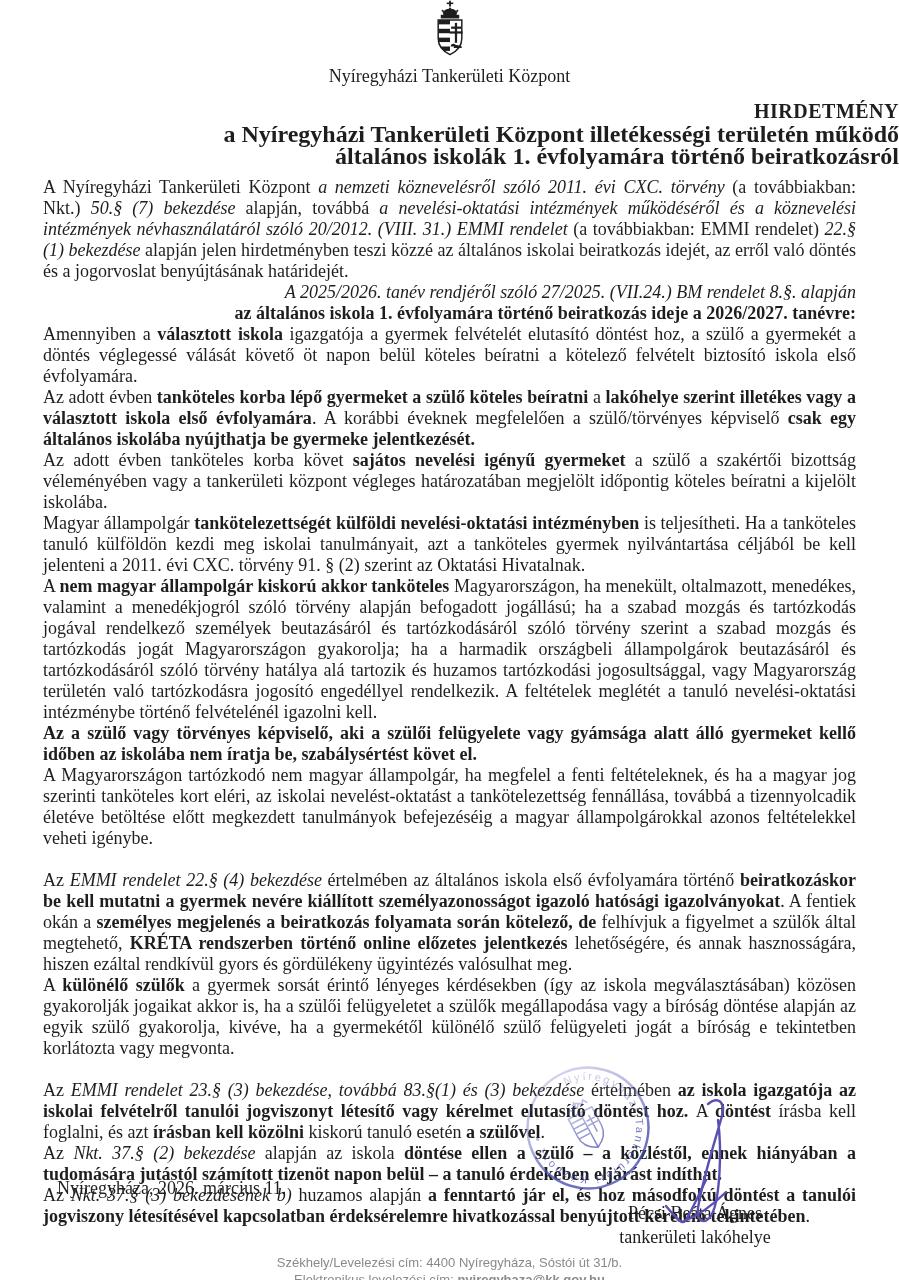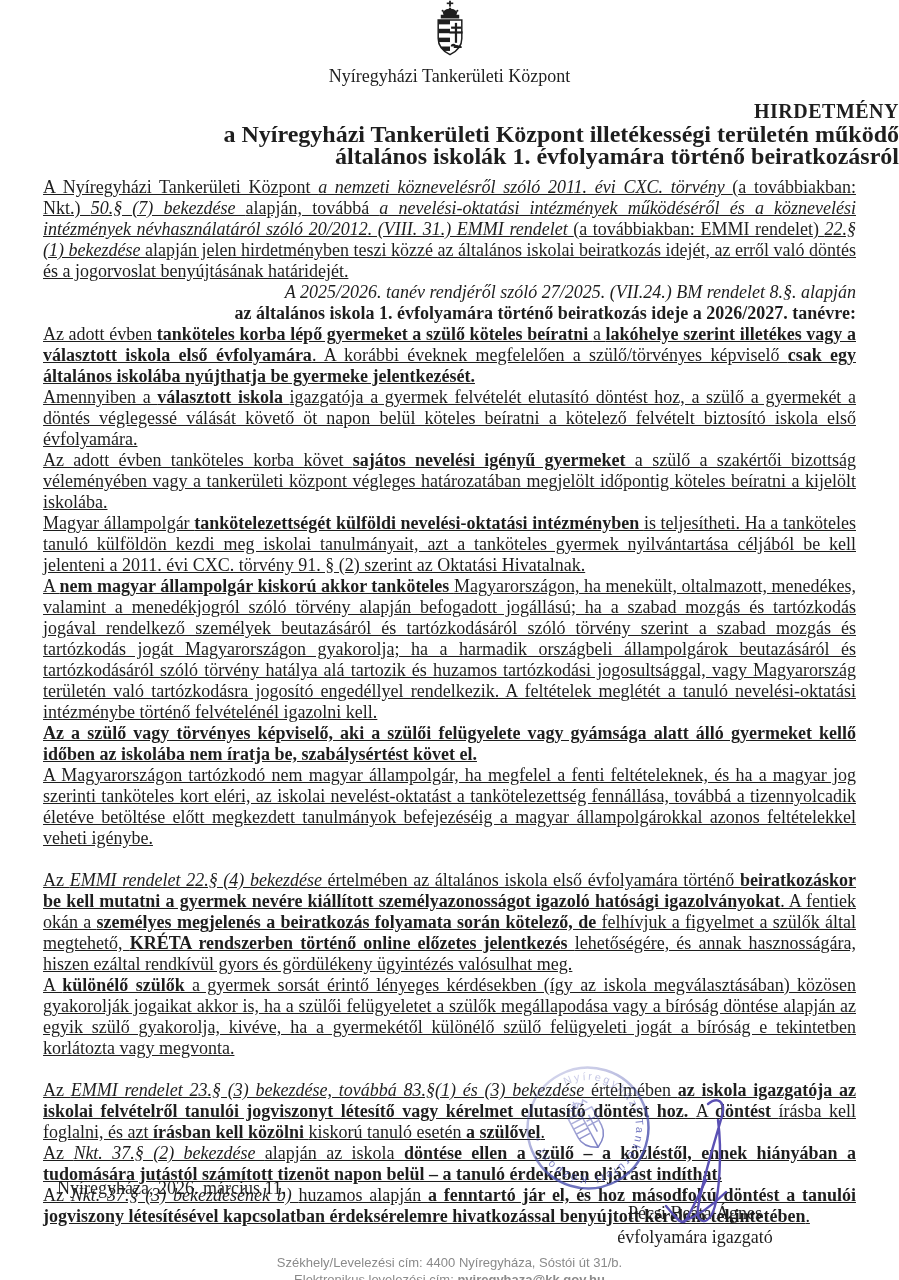--- a/index.html
+++ b/index.html
@@ -18,21 +18,21 @@
     color:var(--ink);
     font-family:"Liberation Serif","DejaVu Serif",serif;
   }
   .doc-header{text-align:center;}
   .coa{width:46px;height:62px;display:block;margin:0 auto;}
   .org{font-size:18px;margin-top:4px;}
   .title-block{margin-top:12px;text-align:right;}
   .doc-title{font-size:20px;font-weight:bold;letter-spacing:.5px;line-height:24px;}
   .doc-subtitle{font-size:24px;font-weight:bold;line-height:22px;}
   .body-text{margin:10px 43px 0 43px;font-size:18px;line-height:21px;}
-  .body-text p{margin:0;text-align:justify;text-decoration:underline;}
+  .body-text p{margin:0;text-align:justify;}
   .body-text p.gap{margin-top:21px;}
   .center{text-align:right;}
   .b{font-weight:bold;}
   .i{font-style:italic;}
   .date-line{position:absolute;left:57px;top:1178px;font-size:18px;}
   .sign-block{position:absolute;left:585px;top:1202px;width:220px;text-align:center;}
   .sign-name{font-size:18px;line-height:22px;}
   .sign-role{font-size:18px;line-height:22px;margin-top:2px;}
   .stamp-wrap{
     position:absolute;left:522px;top:1062px;width:132px;height:132px;
@@ -97,40 +97,40 @@
   <div class="title-block">
     <div class="doc-title">HIRDETMÉNY</div>
     <div class="doc-subtitle">a Nyíregyházi Tankerületi Központ illetékességi területén működő</div>
     <div class="doc-subtitle">általános iskolák 1. évfolyamára történő beiratkozásról</div>
   </div>
 
   <div class="body-text">
     <p><span>A Nyíregyházi Tankerületi Központ </span><span class="i">a nemzeti köznevelésről szóló 2011. évi CXC. törvény </span><span>(a továbbiakban: Nkt.) </span><span class="i">50.§ (7) bekezdése </span><span>alapján, továbbá </span><span class="i">a nevelési-oktatási intézmények működéséről és a köznevelési intézmények névhasználatáról szóló 20/2012. (VIII. 31.) EMMI rendelet </span><span>(a továbbiakban: EMMI rendelet) </span><span class="i">22.§ (1) bekezdése </span><span>alapján jelen hirdetményben teszi közzé az általános iskolai beiratkozás idejét, az erről való döntés és a jogorvoslat benyújtásának határidejét.</span></p>
     <div class="center i">A 2025/2026. tanév rendjéről szóló 27/2025. (VII.24.) BM rendelet 8.§. alapján</div>
     <div class="center b">az általános iskola 1. évfolyamára történő beiratkozás ideje a 2026/2027. tanévre:</div>
+    <p><span>Amennyiben a </span><span class="b">választott iskola </span><span>igazgatója a gyermek felvételét elutasító döntést hoz, a szülő a gyermekét a döntés véglegessé válását követő öt napon belül köteles beíratni a kötelező felvételt biztosító iskola első évfolyamára.</span></p>
     <p><span>Az adott évben </span><span class="b">tanköteles korba lépő gyermeket a szülő köteles beíratni </span><span>a </span><span class="b">lakóhelye szerint illetékes vagy a választott iskola első évfolyamára</span><span>. A korábbi éveknek megfelelően a szülő/törvényes képviselő </span><span class="b">csak egy általános iskolába nyújthatja be gyermeke jelentkezését.</span></p>
-    <p><span>Amennyiben a </span><span class="b">választott iskola </span><span>igazgatója a gyermek felvételét elutasító döntést hoz, a szülő a gyermekét a döntés véglegessé válását követő öt napon belül köteles beíratni a kötelező felvételt biztosító iskola első évfolyamára.</span></p>
     <p><span>Az adott évben tanköteles korba követ </span><span class="b">sajátos nevelési igényű gyermeket </span><span>a szülő a szakértői bizottság véleményében vagy a tankerületi központ végleges határozatában megjelölt időpontig köteles beíratni a kijelölt iskolába.</span></p>
     <p><span>Magyar állampolgár </span><span class="b">tankötelezettségét külföldi nevelési-oktatási intézményben </span><span>is teljesítheti. Ha a tanköteles tanuló külföldön kezdi meg iskolai tanulmányait, azt a tanköteles gyermek nyilvántartása céljából be kell jelenteni a 2011. évi CXC. törvény 91. § (2) szerint az Oktatási Hivatalnak.</span></p>
     <p><span>A </span><span class="b">nem magyar állampolgár kiskorú akkor tanköteles </span><span>Magyarországon, ha menekült, oltalmazott, menedékes, valamint a menedékjogról szóló törvény alapján befogadott jogállású; ha a szabad mozgás és tartózkodás jogával rendelkező személyek beutazásáról és tartózkodásáról szóló törvény szerint a szabad mozgás és tartózkodás jogát Magyarországon gyakorolja; ha a harmadik országbeli állampolgárok beutazásáról és tartózkodásáról szóló törvény hatálya alá tartozik és huzamos tartózkodási jogosultsággal, vagy Magyarország területén való tartózkodásra jogosító engedéllyel rendelkezik. A feltételek meglétét a tanuló nevelési-oktatási intézménybe történő felvételénél igazolni kell.</span></p>
     <p><span class="b">Az a szülő vagy törvényes képviselő, aki a szülői felügyelete vagy gyámsága alatt álló gyermeket kellő időben az iskolába nem íratja be, szabálysértést követ el.</span></p>
     <p><span>A Magyarországon tartózkodó nem magyar állampolgár, ha megfelel a fenti feltételeknek, és ha a magyar jog szerinti tanköteles kort eléri, az iskolai nevelést-oktatást a tankötelezettség fennállása, továbbá a tizennyolcadik életéve betöltése előtt megkezdett tanulmányok befejezéséig a magyar állampolgárokkal azonos feltételekkel veheti igénybe.</span></p>
     <p class="gap"><span>Az </span><span class="i">EMMI rendelet 22.§ (4) bekezdése </span><span>értelmében az általános iskola első évfolyamára történő </span><span class="b">beiratkozáskor be kell mutatni a gyermek nevére kiállított személyazonosságot igazoló hatósági igazolványokat</span><span>. A fentiek okán a </span><span class="b">személyes megjelenés a beiratkozás folyamata során kötelező, de </span><span>felhívjuk a figyelmet a szülők által megtehető, </span><span class="b">KRÉTA rendszerben történő online előzetes jelentkezés </span><span>lehetőségére, és annak hasznosságára, hiszen ezáltal rendkívül gyors és gördülékeny ügyintézés valósulhat meg.</span></p>
     <p><span>A </span><span class="b">különélő szülők </span><span>a gyermek sorsát érintő lényeges kérdésekben (így az iskola megválasztásában) közösen gyakorolják jogaikat akkor is, ha a szülői felügyeletet a szülők megállapodása vagy a bíróság döntése alapján az egyik szülő gyakorolja, kivéve, ha a gyermekétől különélő szülő felügyeleti jogát a bíróság e tekintetben korlátozta vagy megvonta.</span></p>
     <p class="gap"><span>Az </span><span class="i">EMMI rendelet 23.§ (3) bekezdése, továbbá 83.§(1) és (3) bekezdése </span><span>értelmében </span><span class="b">az iskola igazgatója az iskolai felvételről tanulói jogviszonyt létesítő vagy kérelmet elutasító döntést hoz. </span><span>A </span><span class="b">döntést </span><span>írásba kell foglalni, és azt </span><span class="b">írásban kell közölni </span><span>kiskorú tanuló esetén </span><span class="b">a szülővel</span><span>.</span></p>
     <p><span>Az </span><span class="i">Nkt. 37.§ (2) bekezdése </span><span>alapján az iskola </span><span class="b">döntése ellen a szülő – a közléstől, ennek hiányában a tudomására jutástól számított tizenöt napon belül – a tanuló érdekében eljárást indíthat.</span></p>
     <p><span>Az </span><span class="i">Nkt. 37.§ (3) bekezdésének b) </span><span>huzamos alapján </span><span class="b">a fenntartó jár el, és hoz másodfokú döntést a tanulói jogviszony létesítésével kapcsolatban érdeksérelemre hivatkozással benyújtott kérelem tekintetében</span><span>.</span></p>
 
   </div>
 
   <div class="date-line">Nyíregyháza, 2026. március 11.</div>
 
   <div class="sign-block">
     <div class="sign-name">Pécsi Beáta Ágnes</div>
-    <div class="sign-role">évfolyamára igazgató</div>
+    <div class="sign-role">tankerületi lakóhelye</div>
   </div>
 
   <div class="stamp-wrap">
     <svg class="stamp-svg" viewBox="0 0 140 140" aria-hidden="true">
       <circle class="ring" cx="70" cy="70" r="64" stroke-width="2.6"></circle>
       <defs>
         <path id="stampArc" d="M70,19 A51,51 0 1 1 69.9,19"></path>
       </defs>
       <text>
         <textPath href="#stampArc" startOffset="0">Nyíregyházi Tankerületi Központ •</textPath>

